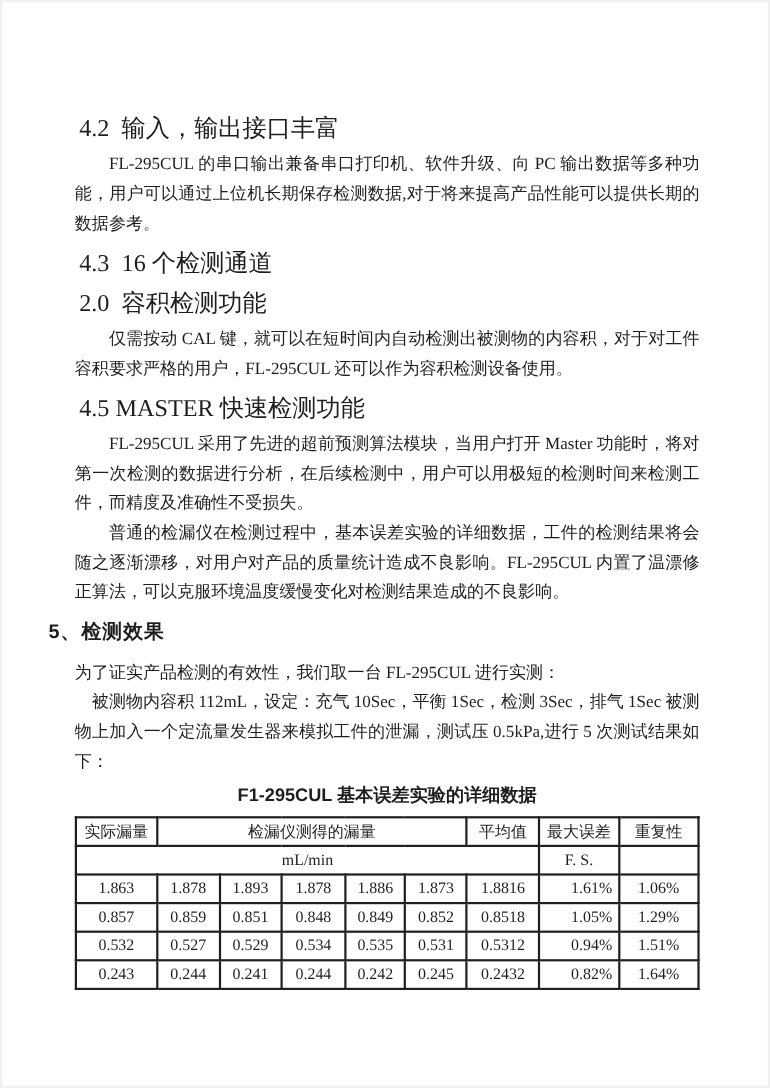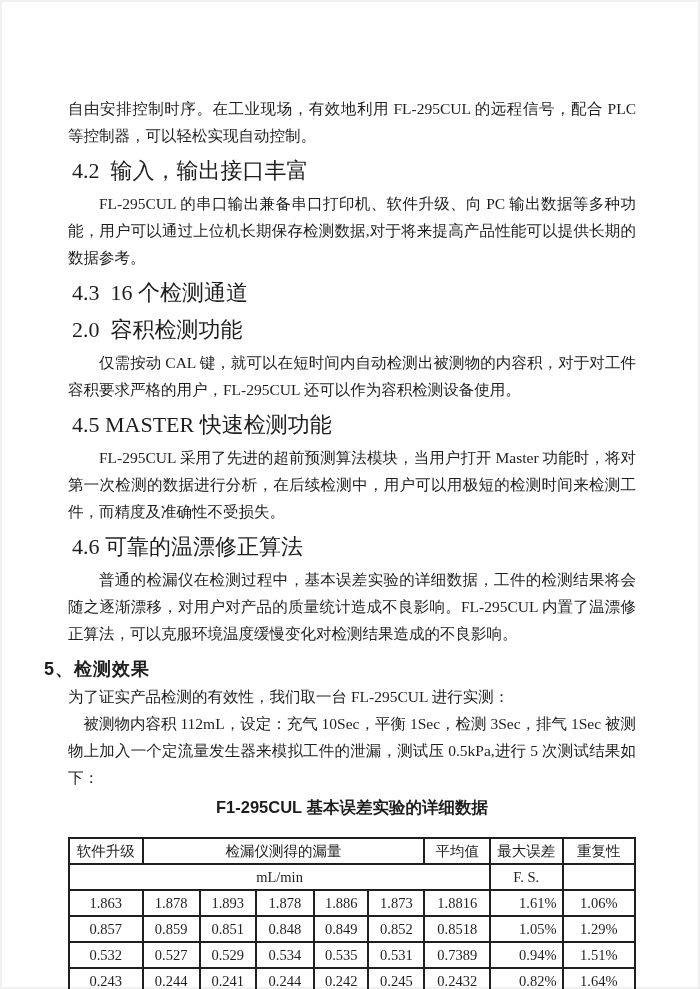--- a/index.html
+++ b/index.html
@@ -26,29 +26,29 @@
   h3.sec {
     font-size:22px;
     font-weight:normal;
     margin:7px 0 4px 4px;
     white-space:pre-wrap;
   }
   h2.sec5 {
     font-family:"Liberation Sans","DejaVu Sans",sans-serif;
     font-size:18px;
     font-weight:bold;
-    margin:10px 0 2px -24px;
+    margin:10px 0 12px -24px;
     letter-spacing:1px;
   }
   .table-title {
     font-family:"Liberation Sans","DejaVu Sans",sans-serif;
     font-size:16.5px;
     font-weight:bold;
     text-align:center;
-    margin:6px 0 18px 0;
+    margin:6px 0 8px 0;
   }
   table.results {
     width:100%;
     border-collapse:collapse;
     table-layout:fixed;
     font-size:14.5px;
     margin-top:2px;
   }
   table.results td {
     border:2px solid #1f1f1f;
@@ -59,34 +59,32 @@
     font-weight:normal;
   }
   table.results td.num-right { text-align:right;padding-left:28px; }
   table.results td.empty-cell {}
 </style>
 </head>
 <body>
 
 <div class="page">
 
-  <p class="body">自由安排控制时序。在工业现场，有效地利用 FL-295CUL 的远程信号，配合 PLC 等控制器，可以轻松实现自动控制。</p>
 
   <h3 class="sec">4.2  输入，输出接口丰富</h3>
   <p class="body indent2">FL-295CUL 的串口输出兼备串口打印机、软件升级、向 PC 输出数据等多种功能，用户可以通过上位机长期保存检测数据,对于将来提高产品性能可以提供长期的数据参考。</p>
 
   <h3 class="sec">4.3  16 个检测通道</h3>
 
   <h3 class="sec">2.0  容积检测功能</h3>
   <p class="body indent2">仅需按动 CAL 键，就可以在短时间内自动检测出被测物的内容积，对于对工件容积要求严格的用户，FL-295CUL 还可以作为容积检测设备使用。</p>
 
   <h3 class="sec">4.5 MASTER 快速检测功能</h3>
   <p class="body indent2">FL-295CUL 采用了先进的超前预测算法模块，当用户打开 Master 功能时，将对第一次检测的数据进行分析，在后续检测中，用户可以用极短的检测时间来检测工件，而精度及准确性不受损失。</p>
 
-  <h3 class="sec">4.6 可靠的温漂修正算法</h3>
   <p class="body indent2">普通的检漏仪在检测过程中，基本误差实验的详细数据，工件的检测结果将会随之逐渐漂移，对用户对产品的质量统计造成不良影响。FL-295CUL 内置了温漂修正算法，可以克服环境温度缓慢变化对检测结果造成的不良影响。</p>
 
   <h2 class="sec5">5、检测效果</h2>
   <p class="body">为了证实产品检测的有效性，我们取一台 FL-295CUL 进行实测：</p>
   <p class="body indent1">被测物内容积 112mL，设定：充气 10Sec，平衡 1Sec，检测 3Sec，排气 1Sec 被测物上加入一个定流量发生器来模拟工件的泄漏，测试压 0.5kPa,进行 5 次测试结果如下：</p>
 
   <div class="table-title">F1-295CUL 基本误差实验的详细数据</div>
 
   <table class="results">
     <colgroup>
@@ -95,21 +93,21 @@
       <col style="width:9.9%">
       <col style="width:10.3%">
       <col style="width:9.6%">
       <col style="width:9.9%">
       <col style="width:11.6%">
       <col style="width:12.8%">
       <col style="width:12.8%">
     </colgroup>
     <tbody>
       <tr>
-        <td>软件升级</td>
+        <td>实际漏量</td>
         <td colspan="5">检漏仪测得的漏量</td>
         <td>平均值</td>
         <td>最大误差</td>
         <td>重复性</td>
       </tr>
       <tr>
         <td colspan="7">mL/min</td>
         <td>F. S.</td>
         <td class="empty-cell"></td>
       </tr>
@@ -135,21 +133,21 @@
         <td class="num-right">1.05%</td>
         <td>1.29%</td>
       </tr>
       <tr>
         <td>0.532</td>
         <td>0.527</td>
         <td>0.529</td>
         <td>0.534</td>
         <td>0.535</td>
         <td>0.531</td>
-        <td>0.7389</td>
+        <td>0.5312</td>
         <td class="num-right">0.94%</td>
         <td>1.51%</td>
       </tr>
       <tr>
         <td>0.243</td>
         <td>0.244</td>
         <td>0.241</td>
         <td>0.244</td>
         <td>0.242</td>
         <td>0.245</td>

